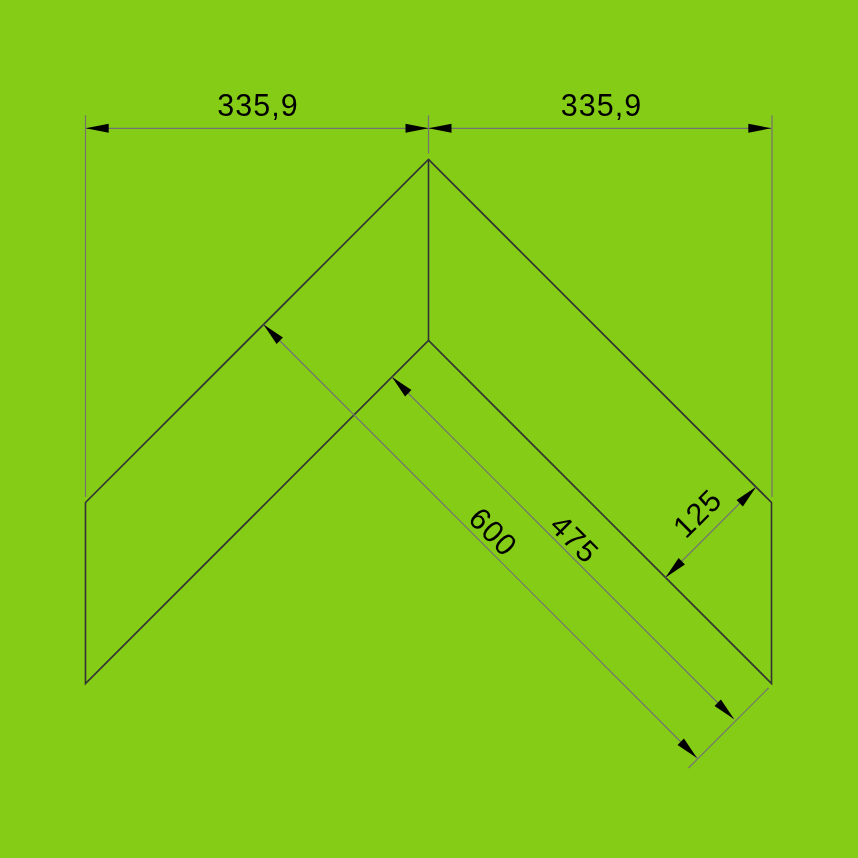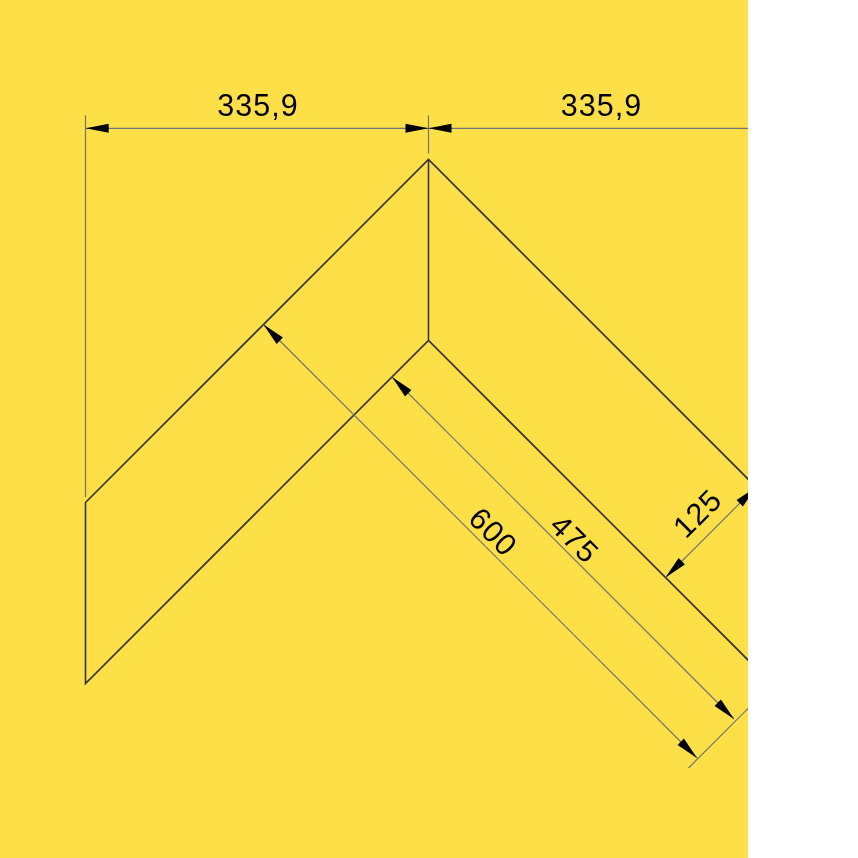--- a/index.html
+++ b/index.html
@@ -1,16 +1,16 @@
 <!DOCTYPE html>
 <html><head>
 <meta charset="utf-8">
 <style>
   html,body{margin:0;padding:0;background:#ffffff;}
-  .page{width:748px;height:858px;position:relative;background:#fde047;overflow:hidden;}
+  .page{width:858px;height:858px;position:relative;background:#84cc16;overflow:hidden;}
   svg{position:absolute;left:0;top:0;}
   text{font-family:"Liberation Sans",sans-serif;fill:#000000;letter-spacing:1px;}
 </style>
 </head>
 <body>
 <div class="page">
 <svg width="858" height="858" viewBox="0 0 858 858">
 
   <path d="M 85.5 502.5 L 428.5 159.5 L 771.5 502.5 L 771.5 683.5 L 428.5 340.5 L 85.5 683.5 Z" fill="none" stroke="#333333" stroke-width="1.6" stroke-linejoin="miter"></path>
 

